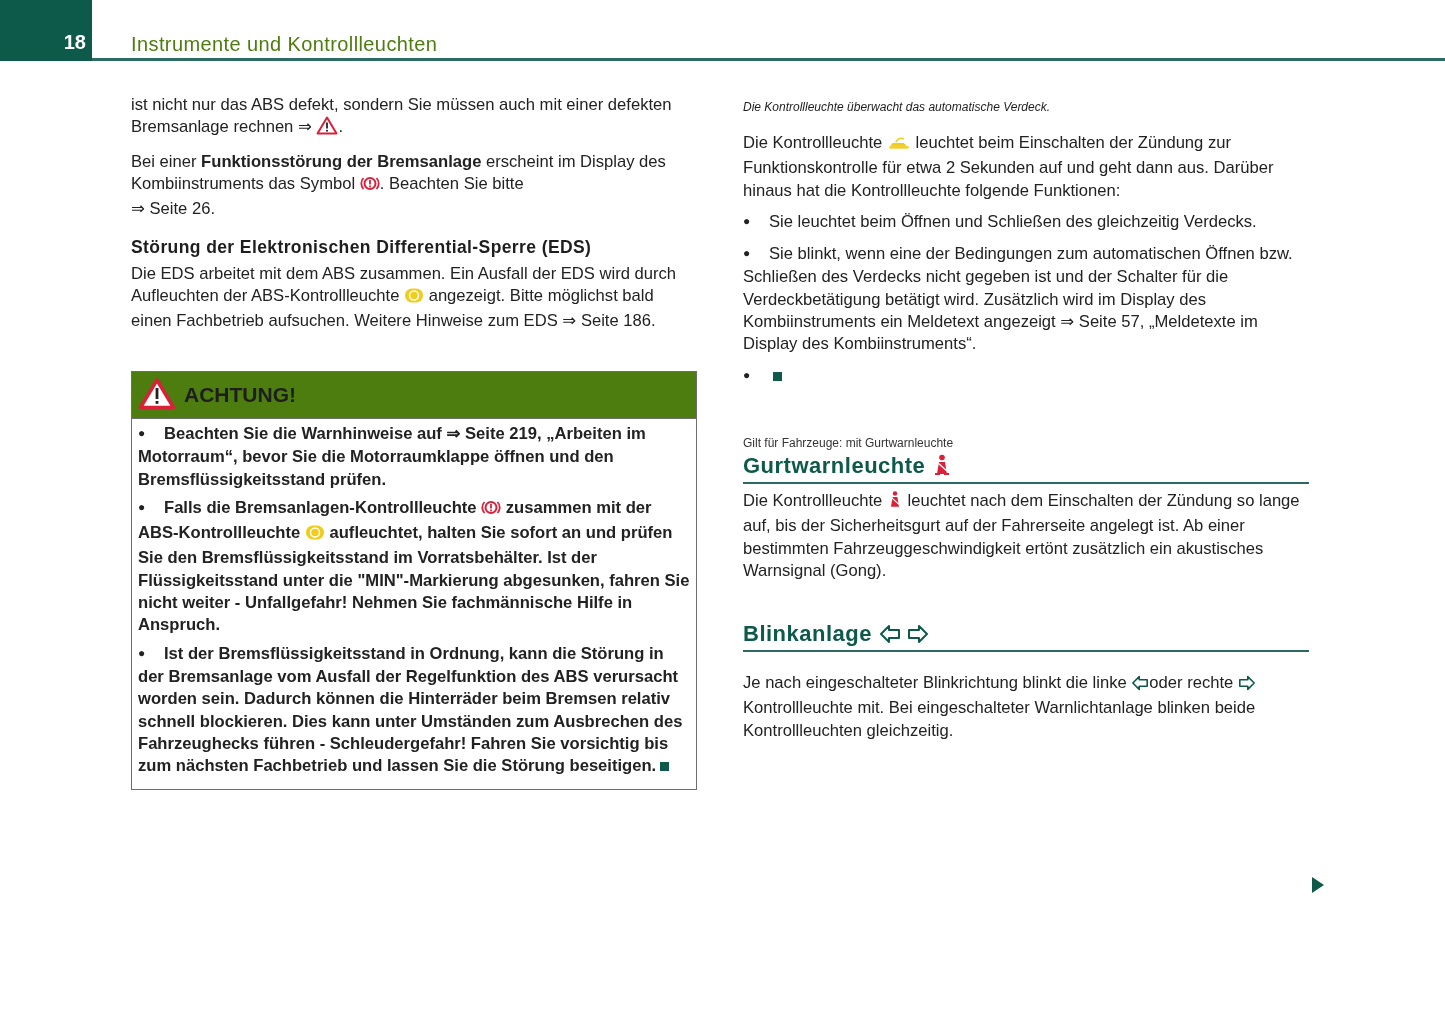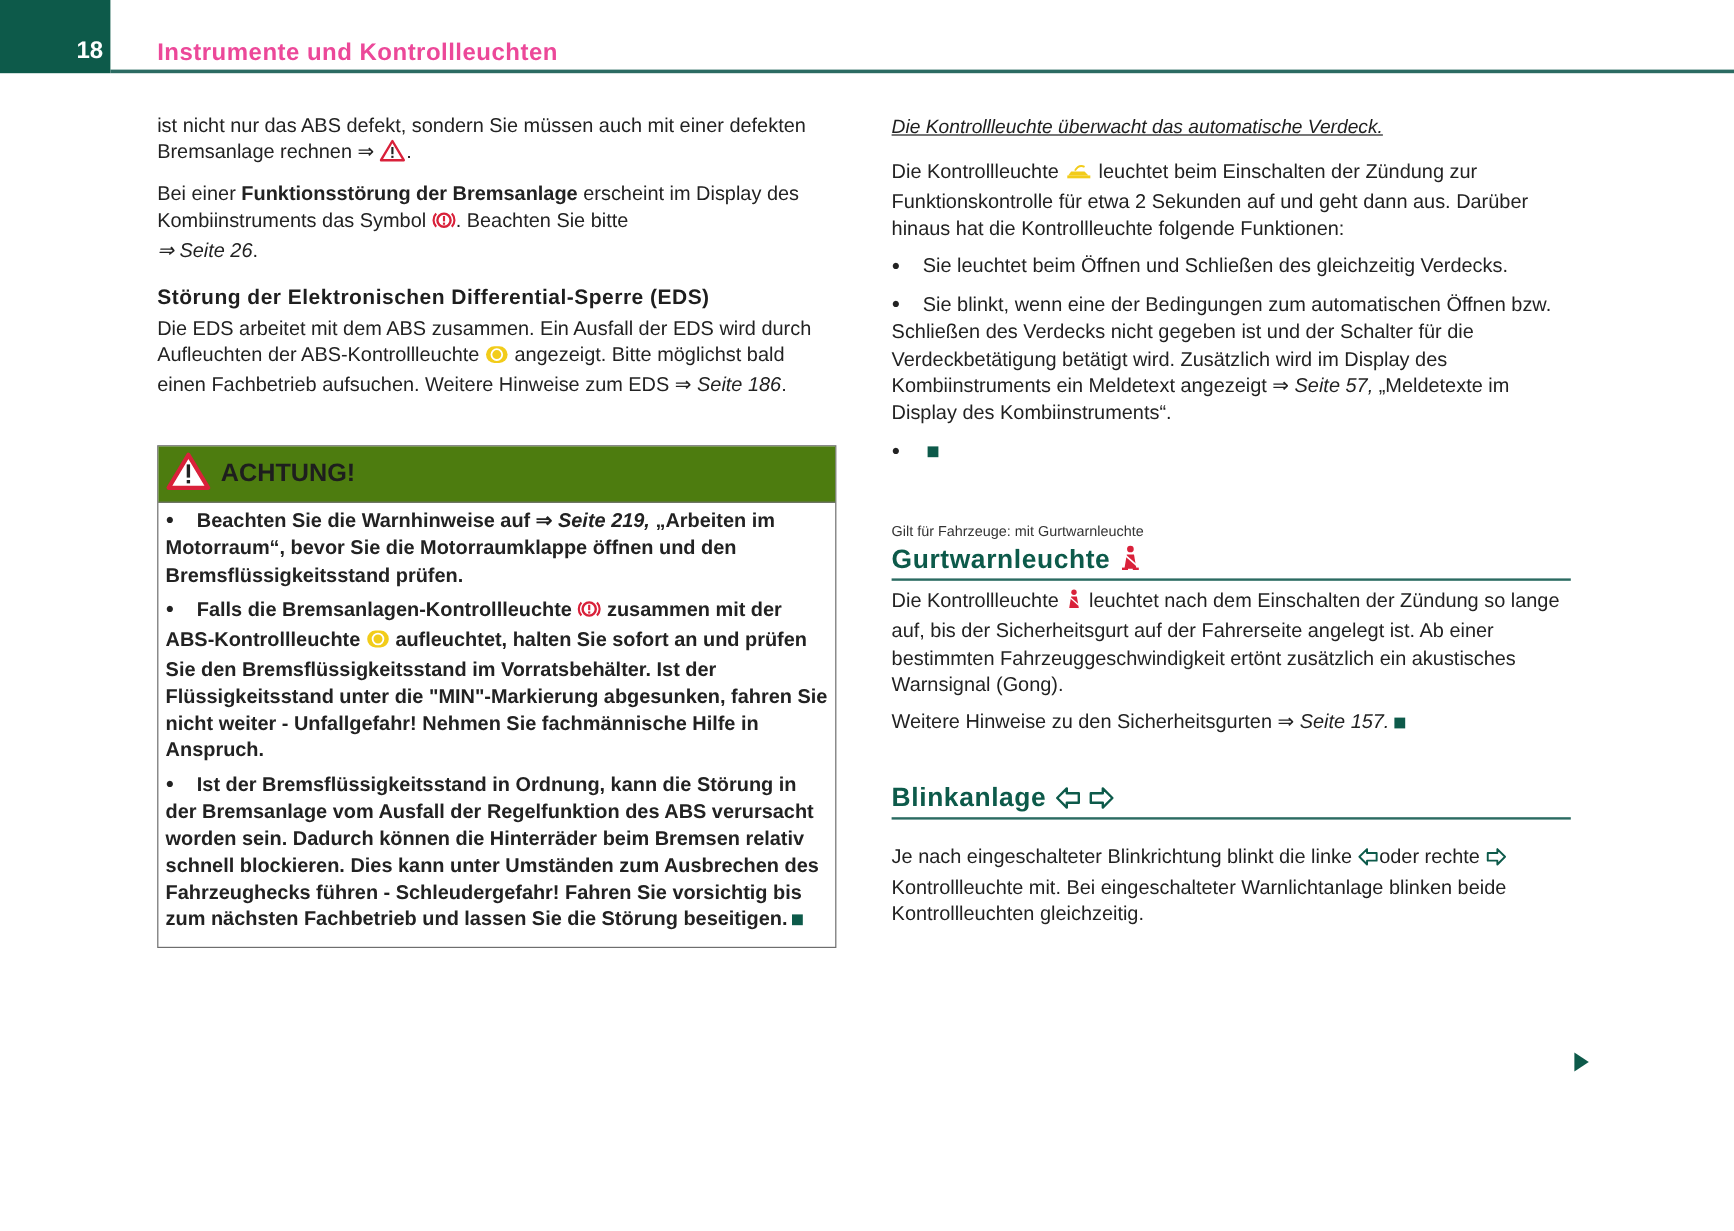--- a/index.html
+++ b/index.html
@@ -3,45 +3,45 @@
 <meta charset="utf-8">
 <style>
   * { margin: 0; padding: 0; box-sizing: border-box; }
   html, body { width: 1445px; height: 1026px; background: #ffffff; overflow: hidden; }
   body { position: relative; font-family: "Liberation Sans", sans-serif; color: #222222; }
 
   
   .page-tab { position: absolute; left: 0; top: 0; width: 92px; height: 61px; background: #0d5a4a; }
   .page-num { position: absolute; left: 0; top: 31px; width: 86px; text-align: right; color: #ffffff; font-weight: bold; font-size: 20px; }
   .header-rule { position: absolute; left: 92px; top: 58px; width: 1353px; height: 3px; background: #2b6b62; }
-  .header-title { position: absolute; left: 131px; top: 33px; font-size: 20px; font-weight: bold; color: #ec4899; letter-spacing: 0.4px; }
+  .header-title { position: absolute; left: 131px; top: 33px; font-size: 20px; font-weight: normal; color: #4d7c0f; letter-spacing: 0.4px; }
 
   
   .col { position: absolute; font-size: 16.6px; line-height: 22.3px; }
   .col-left { left: 131px; top: 94px; width: 566px; }
   .col-right { left: 743px; top: 94px; width: 566px; }
 
   p { margin: 0 0 9px 0; }
-  .it { font-style: italic; }
+  .it { }
   .b { font-weight: bold; }
 
   h3.subhead { font-size: 17.5px; font-weight: bold; letter-spacing: 0.4px; margin: 16px 0 4px 0; color: #1e1e1e; }
 
   
   .warn-box { position: absolute; left: 131px; top: 371px; width: 566px; height: 419px; border: 1.5px solid #6e6e6e; }
   .warn-head { height: 47px; background: #4d7c0f; border-bottom: 1.5px solid #6e6e6e; display: flex; align-items: center; padding-left: 6px; }
   .warn-title { font-weight: bold; font-size: 21px; margin-left: 8px; color: #1e1e1e; }
   .warn-body { padding: 4px 6px 0 6px; font-weight: bold; font-size: 16.6px; line-height: 22.3px; }
   .warn-body p { margin-bottom: 6px; }
   .bullet { display: inline-block; width: 26px; }
   .bullet::before { content: "\25CF"; font-size: 12px; position: relative; top: -2px; }
 
   
   h2.sec { font-size: 22px; font-weight: bold; color: #0d5a4a; letter-spacing: 0.5px; border-bottom: 2px solid #2b6b62; padding-bottom: 0; line-height: 26px; margin-bottom: 6px; }
-  .lead { font-style: italic; font-size: 16px; line-height: 26px; margin-bottom: 12px; color: #1e1e1e; text-decoration: underline; }
+  .lead { font-style: italic; font-size: 12px; line-height: 26px; margin-bottom: 12px; color: #1e1e1e; }
   .applies { font-size: 12px; line-height: 16px; margin: 0 0 2px 0; color: #333; }
   .end-mark { display: inline-block; width: 9px; height: 9px; background: #0d5a4a; margin-left: 4px; vertical-align: 0; }
 
   .icon-inline { display: inline-block; vertical-align: -3px; }
 
   .next-arrow { position: absolute; left: 1312px; top: 877px; width: 0; height: 0; border-top: 8px solid transparent; border-bottom: 8px solid transparent; border-left: 12px solid #0d5a4a; }
 </style>
 </head>
 <body>
 
@@ -127,23 +127,20 @@
           <rect x="12" y="19" width="5" height="2" fill="#d9213a"></rect>
         </svg></span>
   </h2>
   <p>
     <span>Die Kontrollleuchte </span><span class="icon-inline"><svg width="16" height="19" viewBox="0 0 20 22">
           <circle cx="10" cy="3.5" r="2.8" fill="#d9213a"></circle>
           <path d="M5 20 L7 8 L13 8 L15 20 Z" fill="#d9213a"></path>
           <path d="M6 9 L15 17" stroke="#ffffff" stroke-width="1.4"></path>
         </svg></span><span> leuchtet nach dem Einschalten der Zündung so lange auf, bis der Sicherheitsgurt auf der Fahrerseite angelegt ist. Ab einer bestimmten Fahrzeuggeschwindigkeit ertönt zusätzlich ein akustisches Warnsignal (Gong).</span>
   </p>
-  <p>
-    <span>Weitere Hinweise zu den Sicherheitsgurten ⇒ </span><span class="it">Seite 157.</span><span class="end-mark"></span>
-  </p>
 
   <div style="height:30px"></div>
   <h2 class="sec">
     <span>Blinkanlage</span>
     <span class="icon-inline"><svg width="22" height="20" viewBox="0 0 22 20">
           <path d="M2 10 L10 2 L10 6 L20 6 L20 14 L10 14 L10 18 Z" fill="none" stroke="#0d5a4a" stroke-width="2" stroke-linejoin="round"></path>
         </svg></span>
     <span class="icon-inline"><svg width="22" height="20" viewBox="0 0 22 20">
           <path d="M20 10 L12 2 L12 6 L2 6 L2 14 L12 14 L12 18 Z" fill="none" stroke="#0d5a4a" stroke-width="2" stroke-linejoin="round"></path>
         </svg></span>

